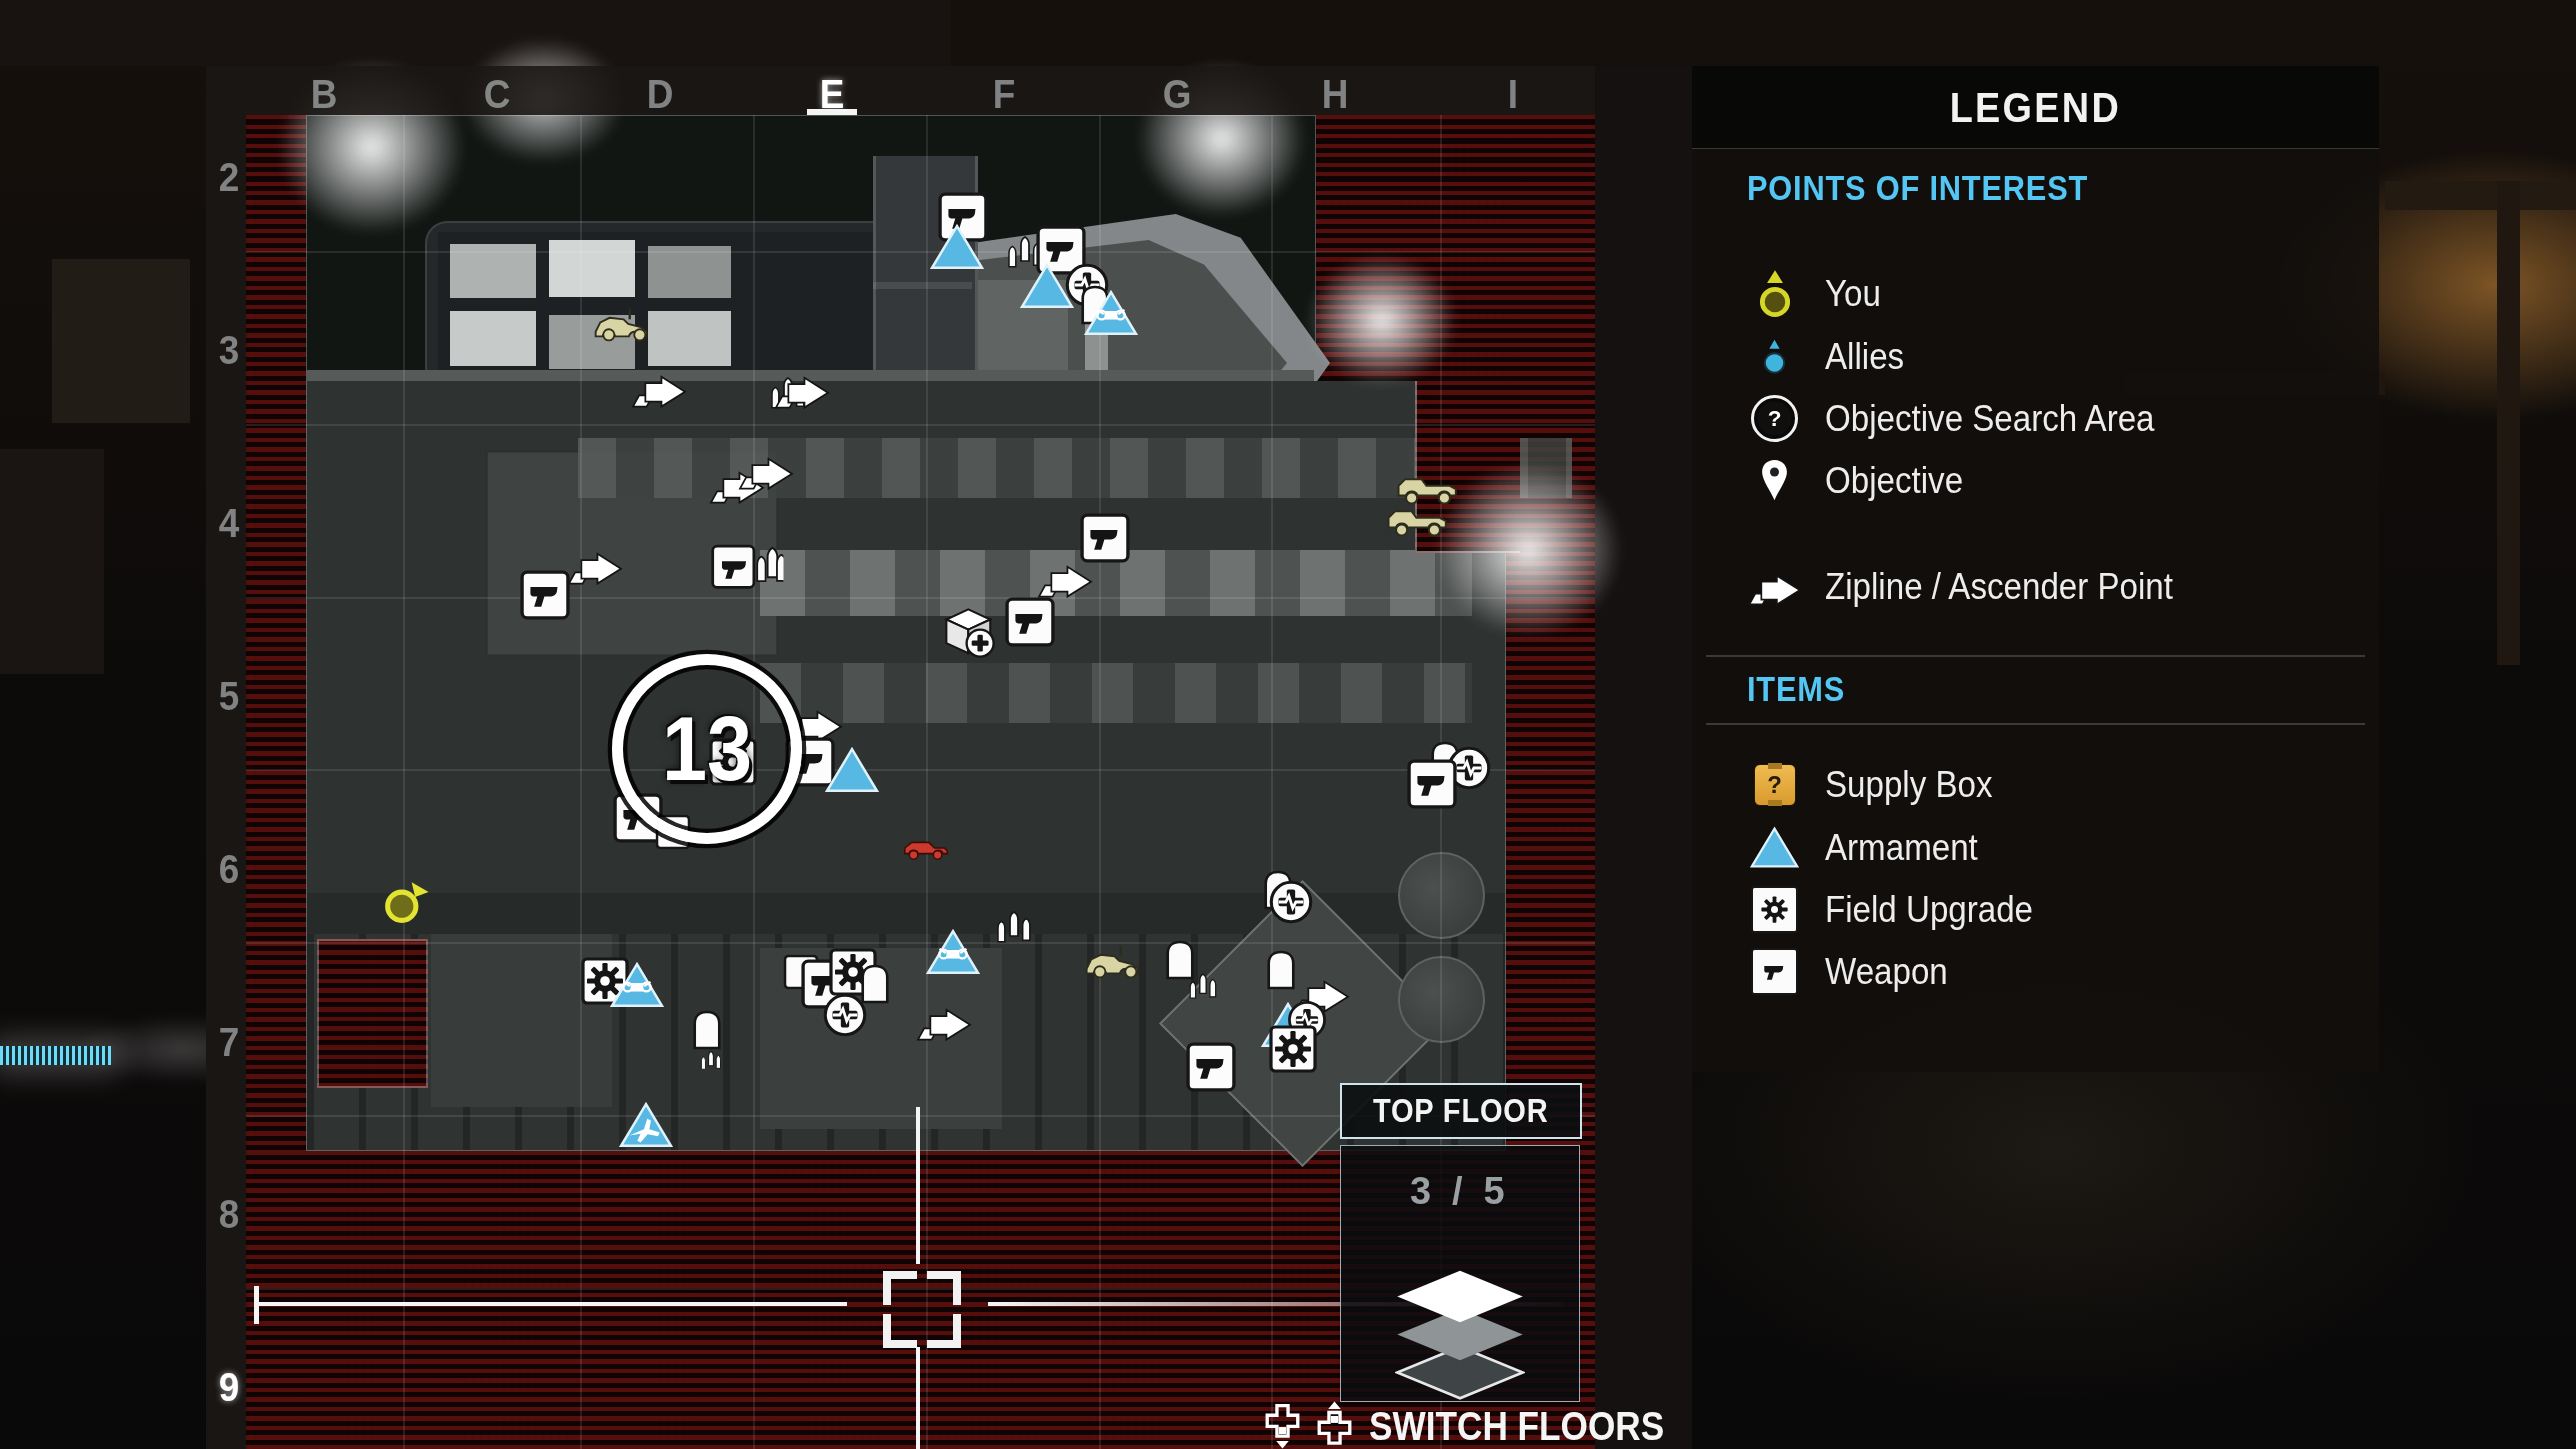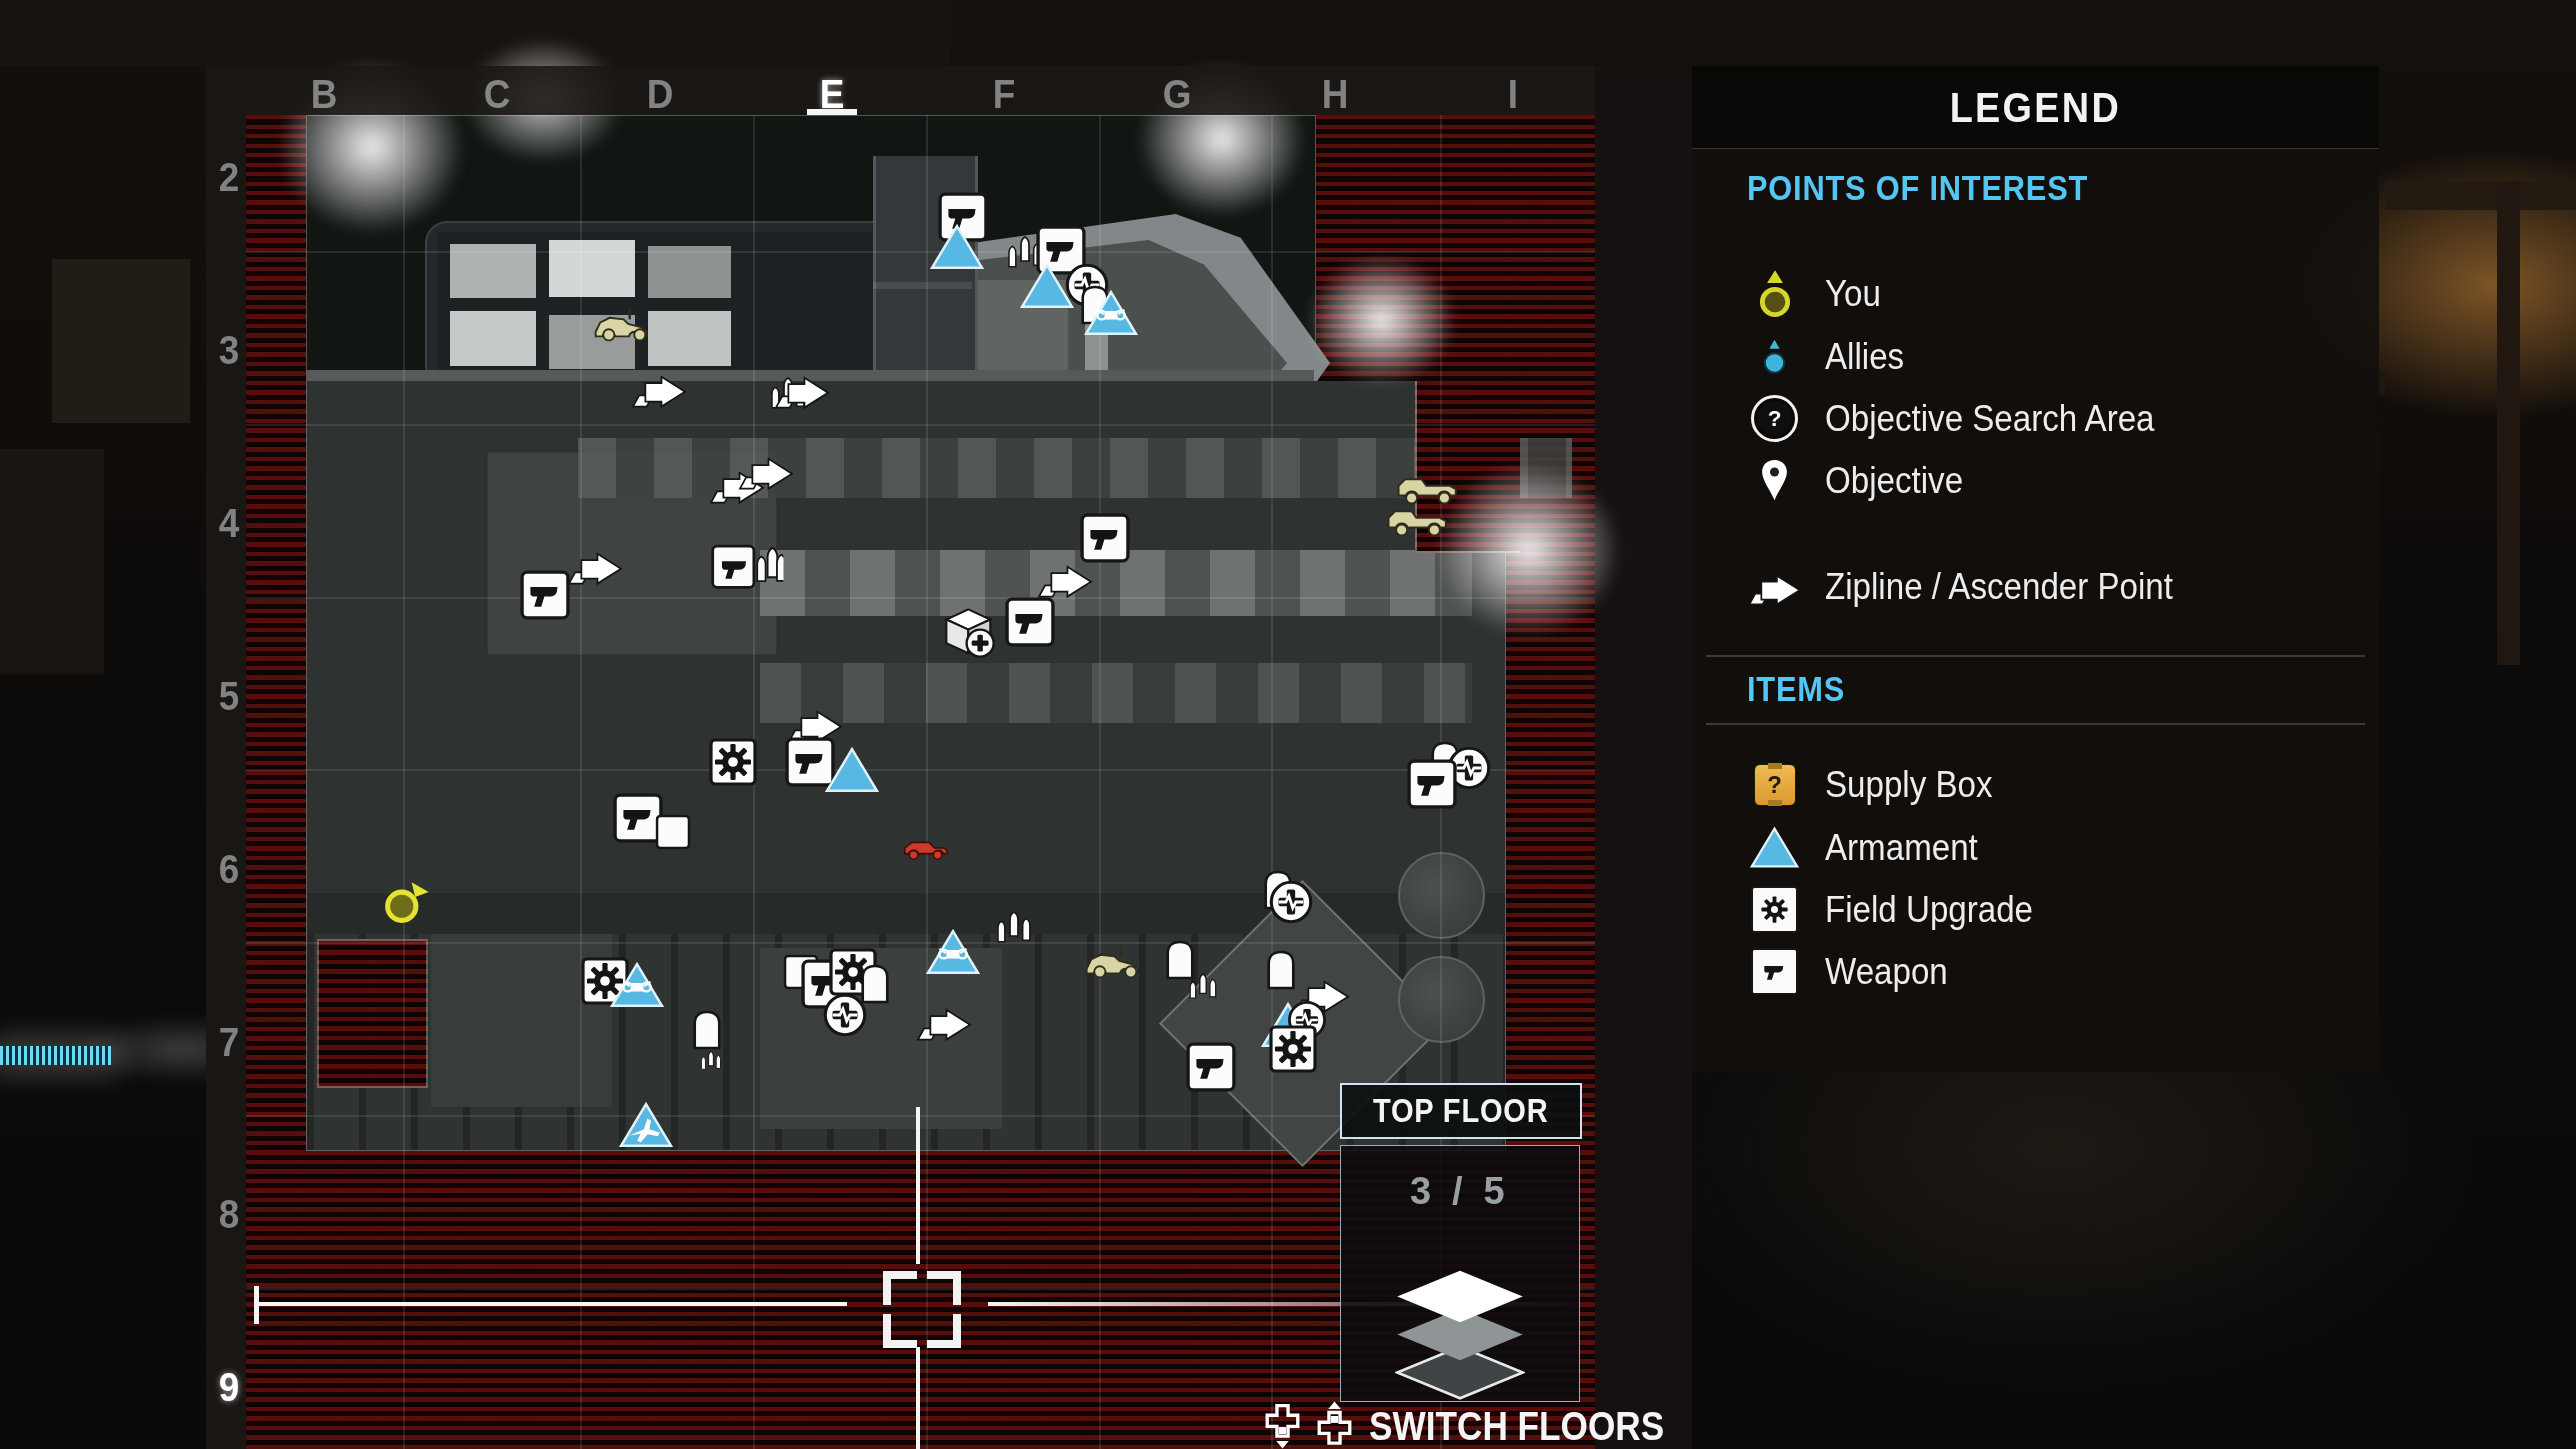--- a/index.html
+++ b/index.html
@@ -674,20 +674,23 @@
         </svg>
       </div>
       <div class="mk" style="left: 440px; top: 1059px;">
         <svg width="54" height="47" viewBox="0 0 26 22">
           <polygon points="13,1 25,21 1,21" fill="#56b8e3" stroke="#dff2fa" stroke-width="1.2"></polygon>
           <path d="M5 16l7-3 1.6-5 1.8.8-.8 4.2 5 1.6-.8 1.8-5-1-3.4 4-1.6-.8 1.6-3.4z" fill="#fff"></path>
         </svg>
       </div>
     </div>
 
+  <div id="circle13" style="left:406px;top:588px;">
+    <span>13</span>
+  </div>
 
   <div class="xline" style="left:710px;top:1041px;width:4.3px;height:157px;"></div>
   <div class="xline" style="left:710px;top:1281px;width:4.3px;height:103px;"></div>
   <div class="xline" style="left:50px;top:1236px;width:591px;height:4.3px;"></div>
   <div class="abs" style="left:782px;top:1236px;width:574px;height:4.3px;background:linear-gradient(90deg,#f5f5f5,rgba(245,245,245,.12));"></div>
   <div class="xline" style="left:48px;top:1220px;width:5.2px;height:38px;"></div>
   <div>
     <div class="bracket" style="left:677px;top:1205px;border-top:8.6px solid #f2f2f2;border-left:8.6px solid #f2f2f2;"></div>
     <div class="bracket" style="left:721px;top:1205px;border-top:8.6px solid #f2f2f2;border-right:8.6px solid #f2f2f2;"></div>
     <div class="bracket" style="left:677px;top:1248px;border-bottom:8.6px solid #f2f2f2;border-left:8.6px solid #f2f2f2;"></div>

